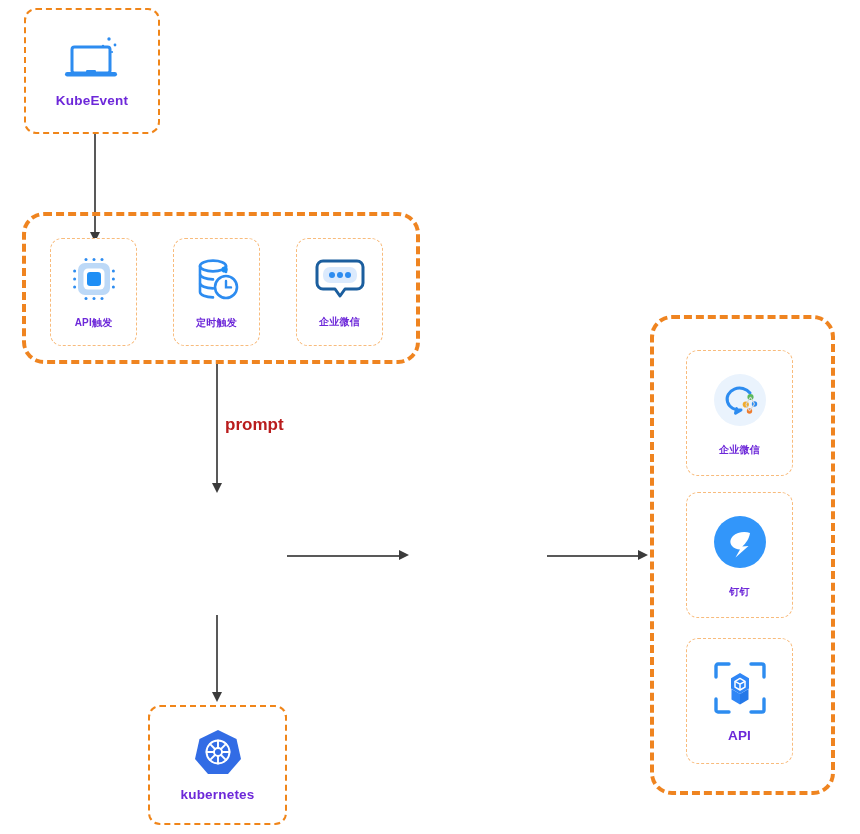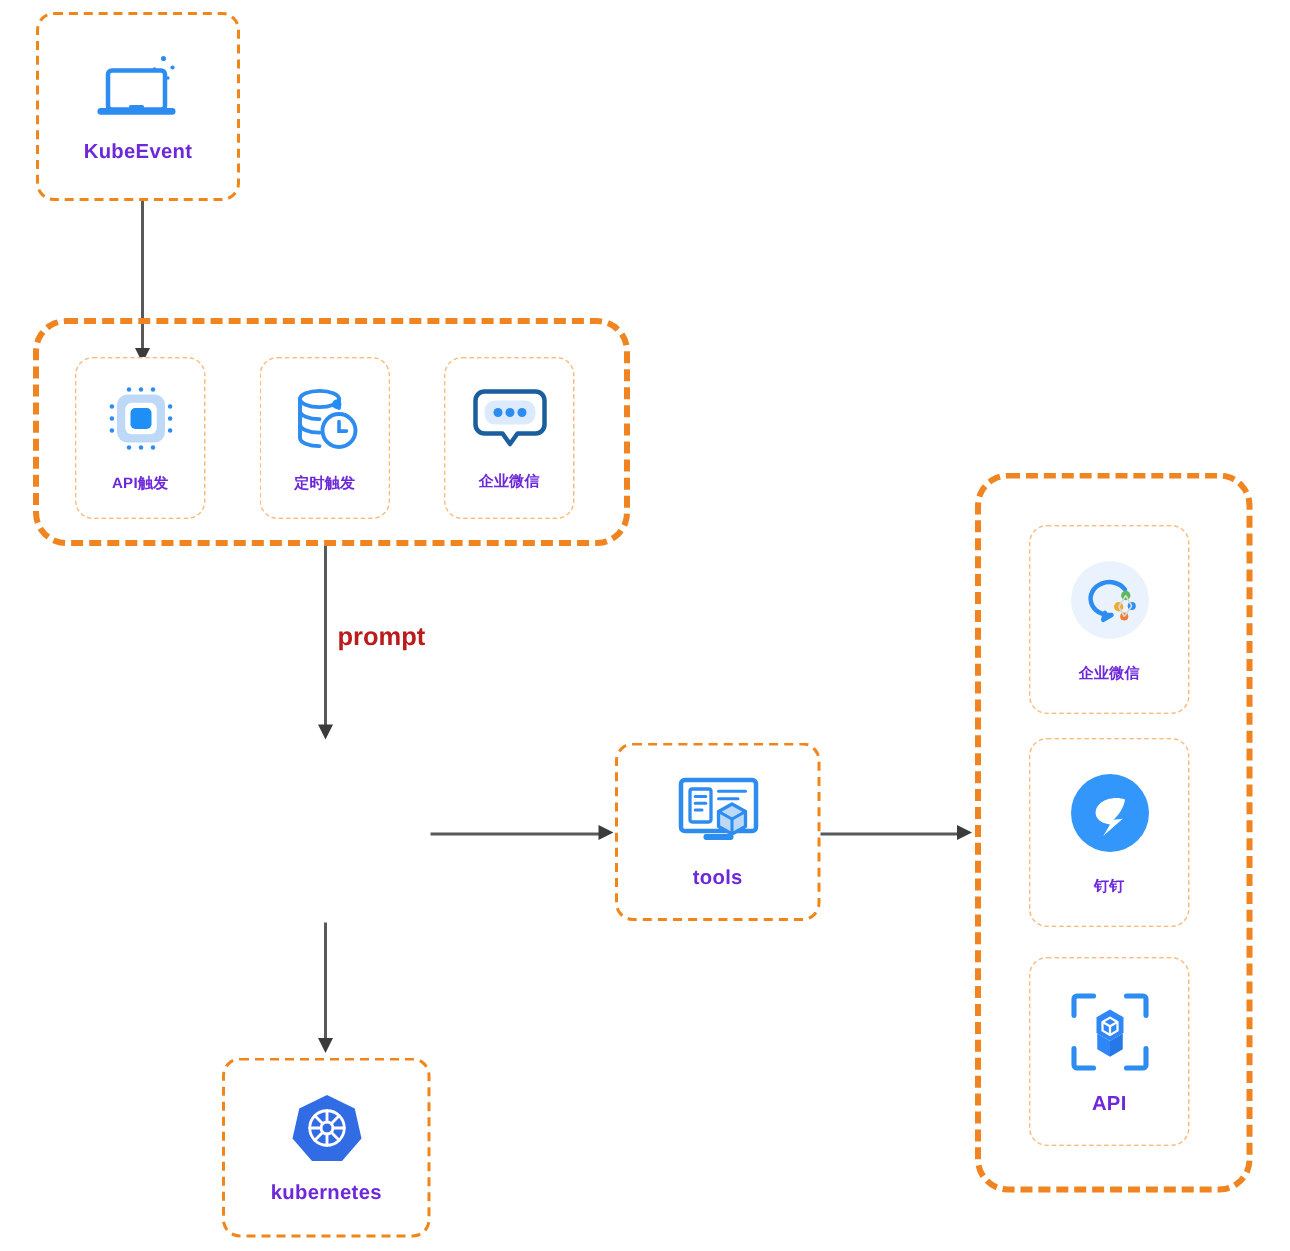--- a/index.html
+++ b/index.html
@@ -173,39 +173,20 @@
   </div>
 
   <div class="conn v" style="left:216px; top:364px; height:122px;"></div>
   <div class="arrowhead down" style="left:211.5px; top:483px;"></div>
   <div class="edge-label" style="left:225px; top:415px;">prompt</div>
 
 
   <div class="conn h" style="left:287px; top:555px; width:115px;"></div>
   <div class="arrowhead right" style="left:399px; top:550px;"></div>
 
-  <div class="node" style="left:410px; top:495px; width:137px; height:119px;">
-    <span class="icon">
-      <svg width="58" height="50" viewBox="0 0 58 50">
-        <rect x="4" y="4" width="50" height="34" rx="2.5" fill="#ffffff" stroke="#2d8cf0" stroke-width="3"></rect>
-        <rect x="19" y="40" width="20" height="4" rx="1.6" fill="#2d8cf0"></rect>
-        <rect x="10" y="10" width="14" height="22" rx="1.6" fill="#ffffff" stroke="#2d8cf0" stroke-width="2.2"></rect>
-        <g stroke="#2d8cf0" stroke-width="2" stroke-linecap="round">
-          <path d="M13.5 15 h7"></path>
-            <path d="M13.5 19.5 h7"></path>
-            <path d="M13.5 24 h4.5"></path>
-          <path d="M29 11.5 h18"></path>
-            <path d="M29 16.5 h13"></path>
-        </g>
-        <path d="M38 20 l9 5 v10 l-9 5 -9 -5 V25 Z" fill="#bcd9f7" stroke="#2d8cf0" stroke-width="2.2" stroke-linejoin="round"></path>
-        <path d="M29 25 l9 5 9 -5 M38 30 v10" fill="none" stroke="#2d8cf0" stroke-width="2"></path>
-      </svg>
-    </span>
-    <div class="label">tools</div>
-  </div>
 
   <div class="conn h" style="left:547px; top:555px; width:95px;"></div>
   <div class="arrowhead right" style="left:638px; top:550px;"></div>
 
   <div class="conn v" style="left:216px; top:615px; height:82px;"></div>
   <div class="arrowhead down" style="left:211.5px; top:692px;"></div>
 
   <div class="node" style="left:148px; top:705px; width:139px; height:120px;">
     <span class="icon">
       <svg width="48" height="48" viewBox="0 0 48 48">

